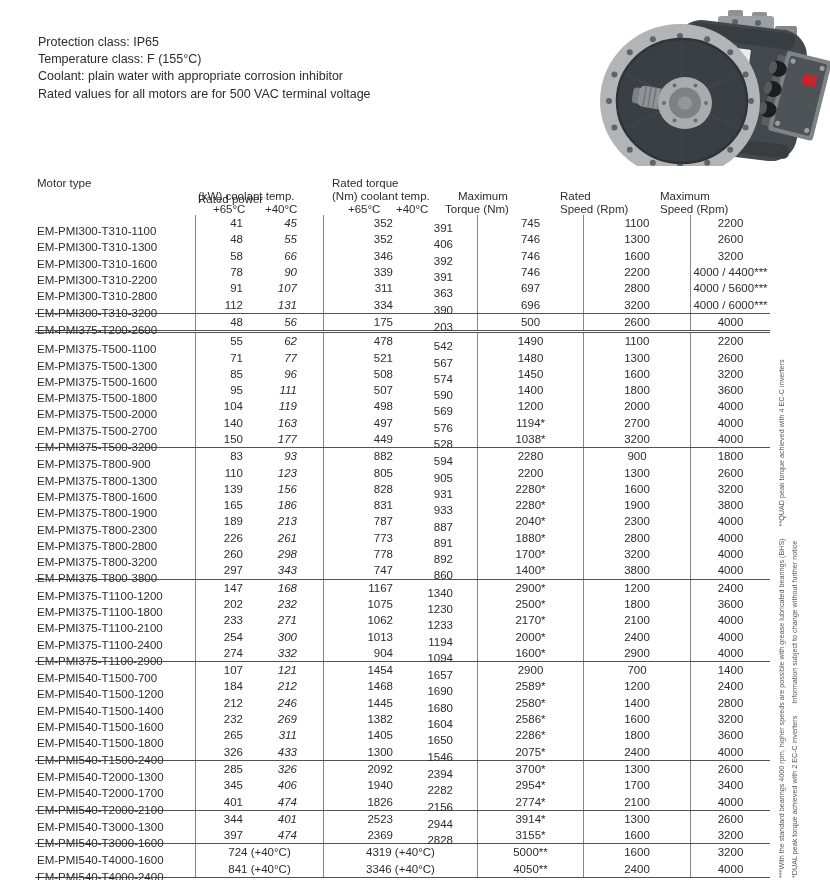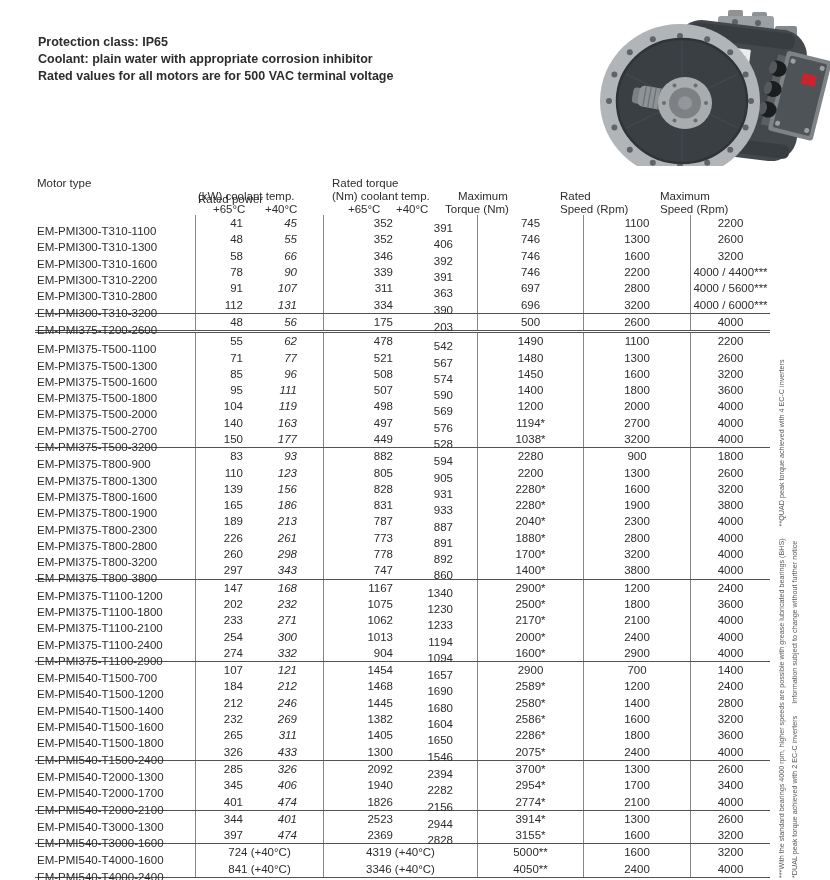--- a/index.html
+++ b/index.html
@@ -1,20 +1,20 @@
 <!DOCTYPE html>
 <html><head>
 <meta charset="utf-8">
 <style>
   html,body{margin:0;padding:0;}
   body{
     width:830px;height:880px;position:relative;background:#ffffff;
     font-family:"Liberation Sans",sans-serif;color:#2d2d2d;overflow:hidden;
   }
-  .info{position:absolute;left:38px;top:34px;font-size:12.5px;line-height:17.2px;font-weight:bold;}
+  .info{position:absolute;left:38px;top:34px;font-size:12.5px;line-height:17.2px;}
   .motor-img{position:absolute;left:592px;top:8px;}
   .tablewrap{position:absolute;left:35px;top:173px;width:735px;font-size:11.5px;}
   .thead{position:relative;height:42px;}
   .thead .lbl{position:absolute;white-space:nowrap;line-height:13px;}
   #tbody{border-bottom:1px solid #515254;}
   .grp{border-top:1px solid #515254;}
   .grp.first{border-top:none;}
   .grp.dbl{border-top:3px double #515254;}
   .row{display:flex;height:16.3px;}
   .c{box-sizing:border-box;display:flex;align-items:center;white-space:nowrap;}
@@ -37,20 +37,21 @@
     position:absolute;transform-origin:0 0;transform:rotate(-90deg);
     white-space:nowrap;font-size:7.2px;color:#55575a;display:flex;
   }
   .vtext .fngap{display:inline-block;width:12px;}
 </style>
 </head>
 <body>
 
 <div class="info">
   <div>Protection class: IP65</div>
+  <div>Temperature class: F (155°C)</div>
   <div>Coolant: plain water with appropriate corrosion inhibitor</div>
   <div>Rated values for all motors are for 500 VAC terminal voltage</div>
 </div>
 
 <svg class="motor-img" width="238" height="158" viewBox="0 0 238 158">
 
   <g>
     <rect x="136" y="2" width="15" height="12" rx="2" fill="#8e9295"></rect>
     <rect x="160" y="4" width="15" height="12" rx="2" fill="#8e9295"></rect>
     <rect x="126" y="8" width="56" height="26" rx="3" fill="#9aa0a3"></rect>

